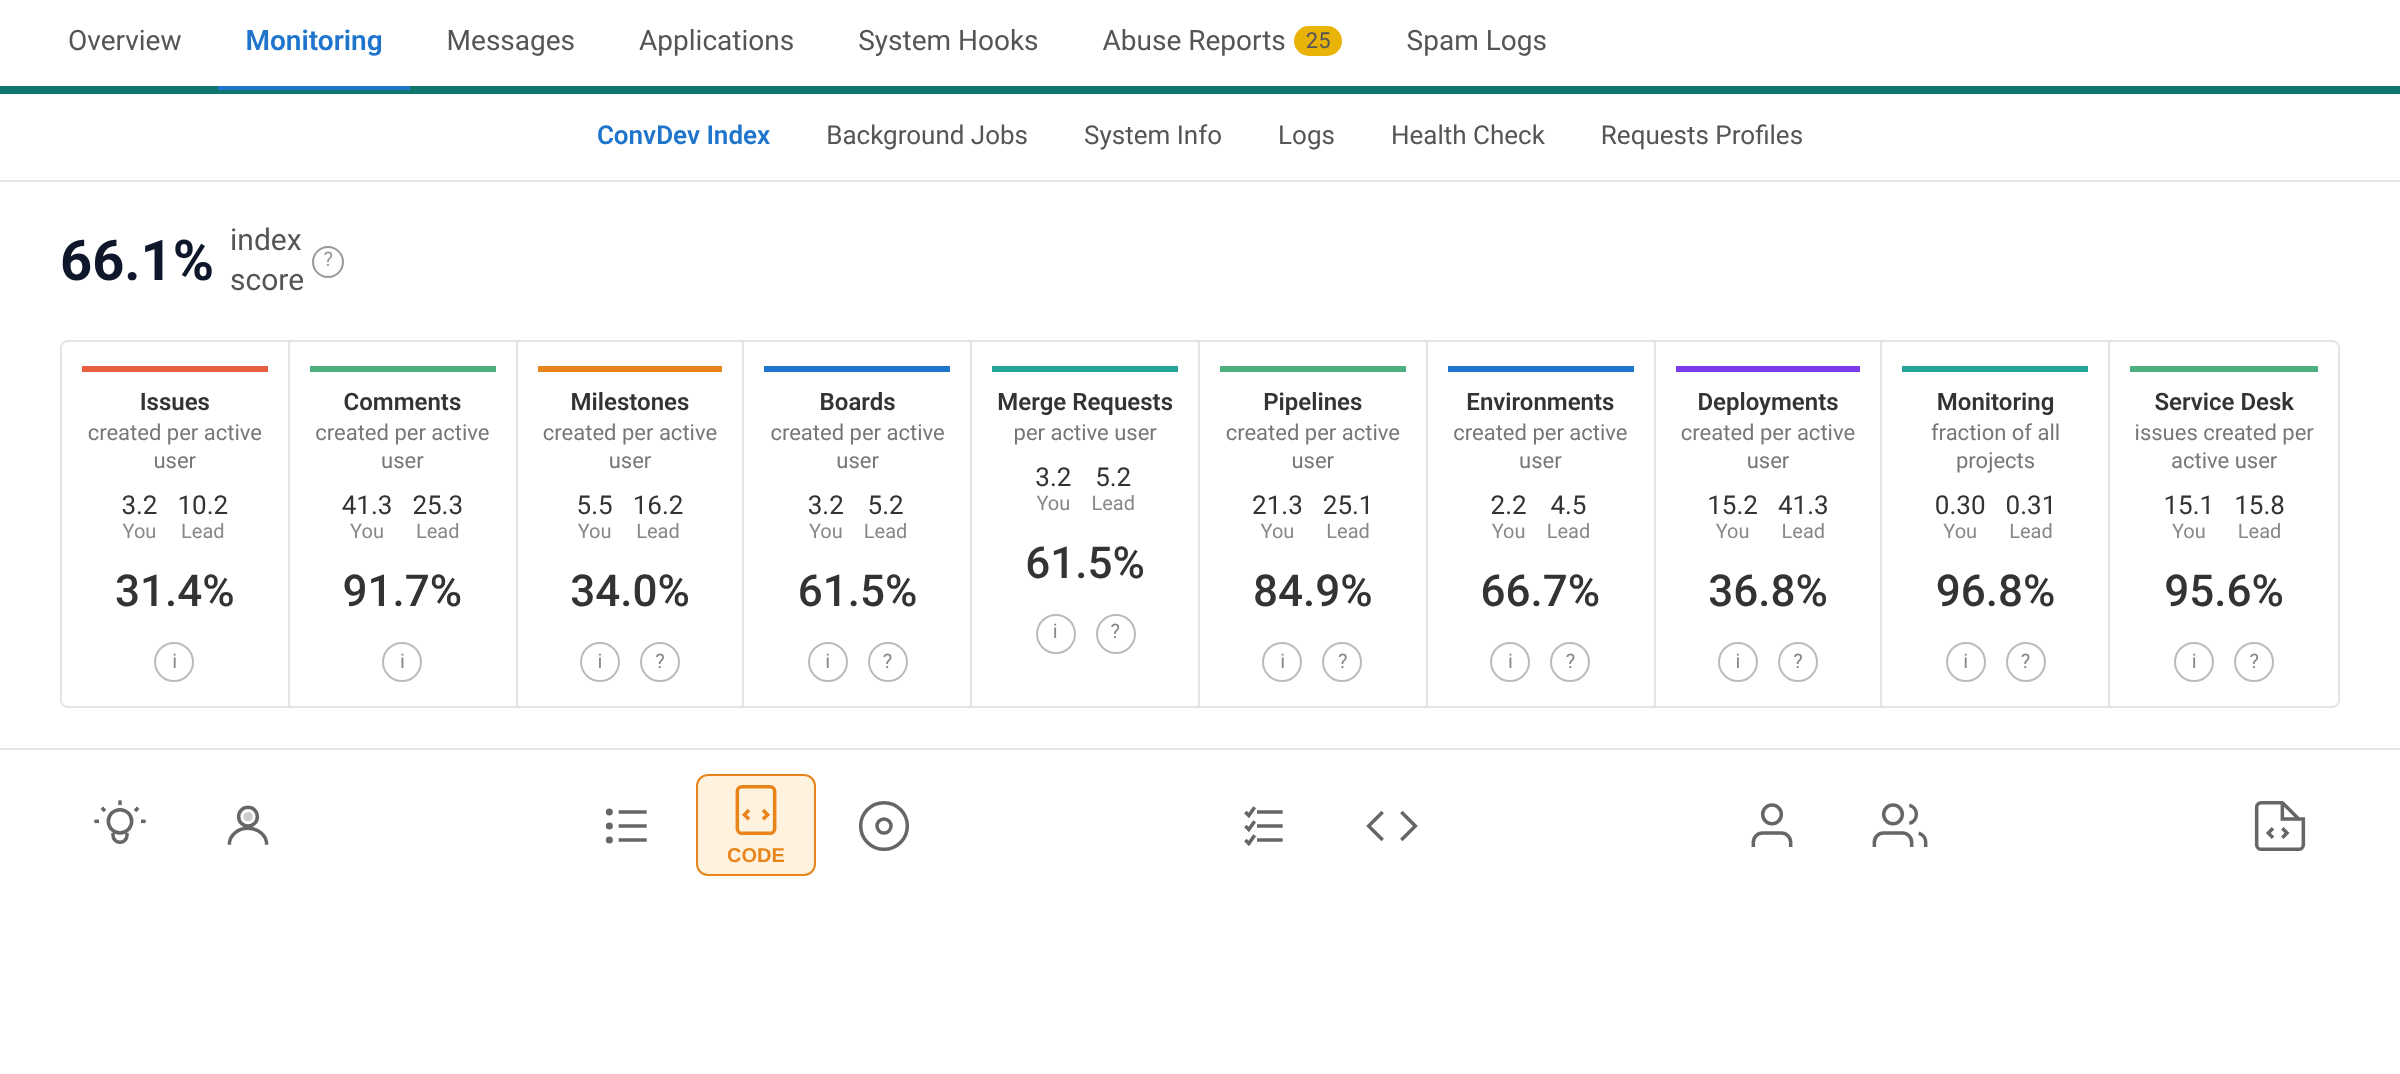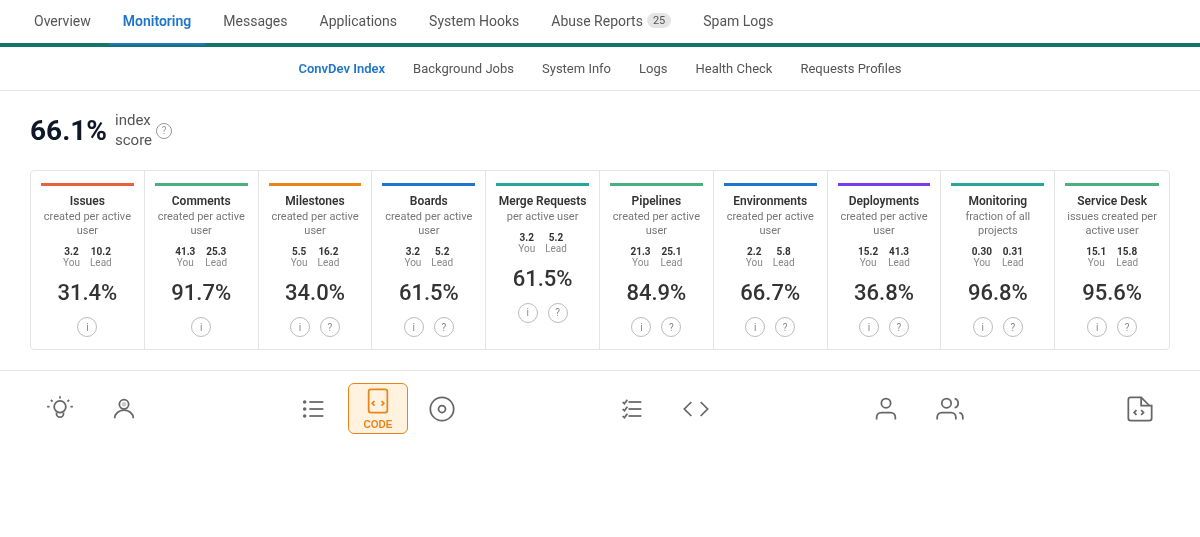--- a/index.html
+++ b/index.html
@@ -2,21 +2,21 @@
 <html><head>
   <meta charset="utf-8">
   <style>
     * { box-sizing: border-box; margin: 0; padding: 0; }
     body { font-family: -apple-system, BlinkMacSystemFont, 'Segoe UI', Roboto, sans-serif; background: #fff; color: #333; font-size: 13px; }
     
     
     .top-nav { display: flex; align-items: center; border-bottom: 4px solid #0f766e; padding: 0 20px; height: 47px; gap: 4px; }
     .top-nav-item { padding: 0 14px; height: 47px; display: flex; align-items: center; cursor: pointer; color: #555; font-size: 14px; text-decoration: none; border-bottom: 2px solid transparent; }
     .top-nav-item.active { color: #1f75cb; border-bottom: 2px solid #1f75cb; font-weight: 600; }
-    .badge { background: #e5e5e5; border-radius: 10px; padding: 1px 6px; font-size: 11px; margin-left: 4px; color: #555; }
+    .badge { background: #eab308; border-radius: 10px; padding: 1px 6px; font-size: 11px; margin-left: 4px; color: #555; }
 
     
     .sub-nav { display: flex; justify-content: center; align-items: center; padding: 0 20px; height: 44px; gap: 4px; border-bottom: 1px solid #e5e5e5; }
     .sub-nav-item { padding: 0 12px; height: 44px; display: flex; align-items: center; cursor: pointer; color: #555; font-size: 13px; }
     .sub-nav-item.active { color: #1f75cb; font-weight: 600; }
 
     
     .main { padding: 20px 30px; }
 
     
@@ -30,21 +30,21 @@
     
     .card { border-right: 1px solid #e5e5e5; padding: 12px 10px; display: flex; flex-direction: column; align-items: center; }
     .card:last-child { border-right: none; }
     
     .card-header { width: 100%; border-top: 3px solid #ccc; padding-top: 8px; text-align: center; margin-bottom: 10px; }
     .card-title { font-size: 12px; font-weight: 600; line-height: 1.3; }
     .card-subtitle { font-size: 11px; color: #777; line-height: 1.3; }
     
     .card-values { display: flex; gap: 10px; margin-bottom: 12px; width: 100%; justify-content: center; }
     .val-group { display: flex; flex-direction: column; align-items: center; }
-    .val-number { font-size: 10px; font-weight: 700; }
+    .val-number { font-size: 13px; font-weight: 400; }
     .val-label { font-size: 10px; color: #888; }
     
     .card-percentage { font-size: 22px; font-weight: 500; margin-bottom: 12px; color: #333; }
     
     .card-icons { display: flex; gap: 10px; }
     .info-icon { width: 20px; height: 20px; border-radius: 50%; border: 1px solid #bbb; display: flex; align-items: center; justify-content: center; font-size: 10px; color: #888; cursor: pointer; }
 
     
     .icon-bar { display: flex; align-items: center; justify-content: center; padding: 12px 30px; gap: 4px; border-top: 1px solid #e5e5e5; margin-top: 0; }
     .icon-btn { width: 60px; height: 51px; display: flex; flex-direction: column; align-items: center; justify-content: center; border: none; background: transparent; cursor: pointer; border-radius: 6px; gap: 4px; flex-shrink: 0; }
@@ -239,21 +239,21 @@
 
       <div class="card-title">Environments</div>
       <div class="card-subtitle">created per active user</div>
     </div>
     <div class="card-values">
       <div class="val-group">
         <span class="val-number">2.2</span>
         <span class="val-label">You</span>
       </div>
       <div class="val-group">
-        <span class="val-number">5.8</span>
+        <span class="val-number">4.5</span>
         <span class="val-label">Lead</span>
       </div>
     </div>
     <div class="card-percentage">66.7%</div>
 
     <div class="card-icons">
       <span class="info-icon">i</span>
       <span class="info-icon">?</span>
     </div>
 

